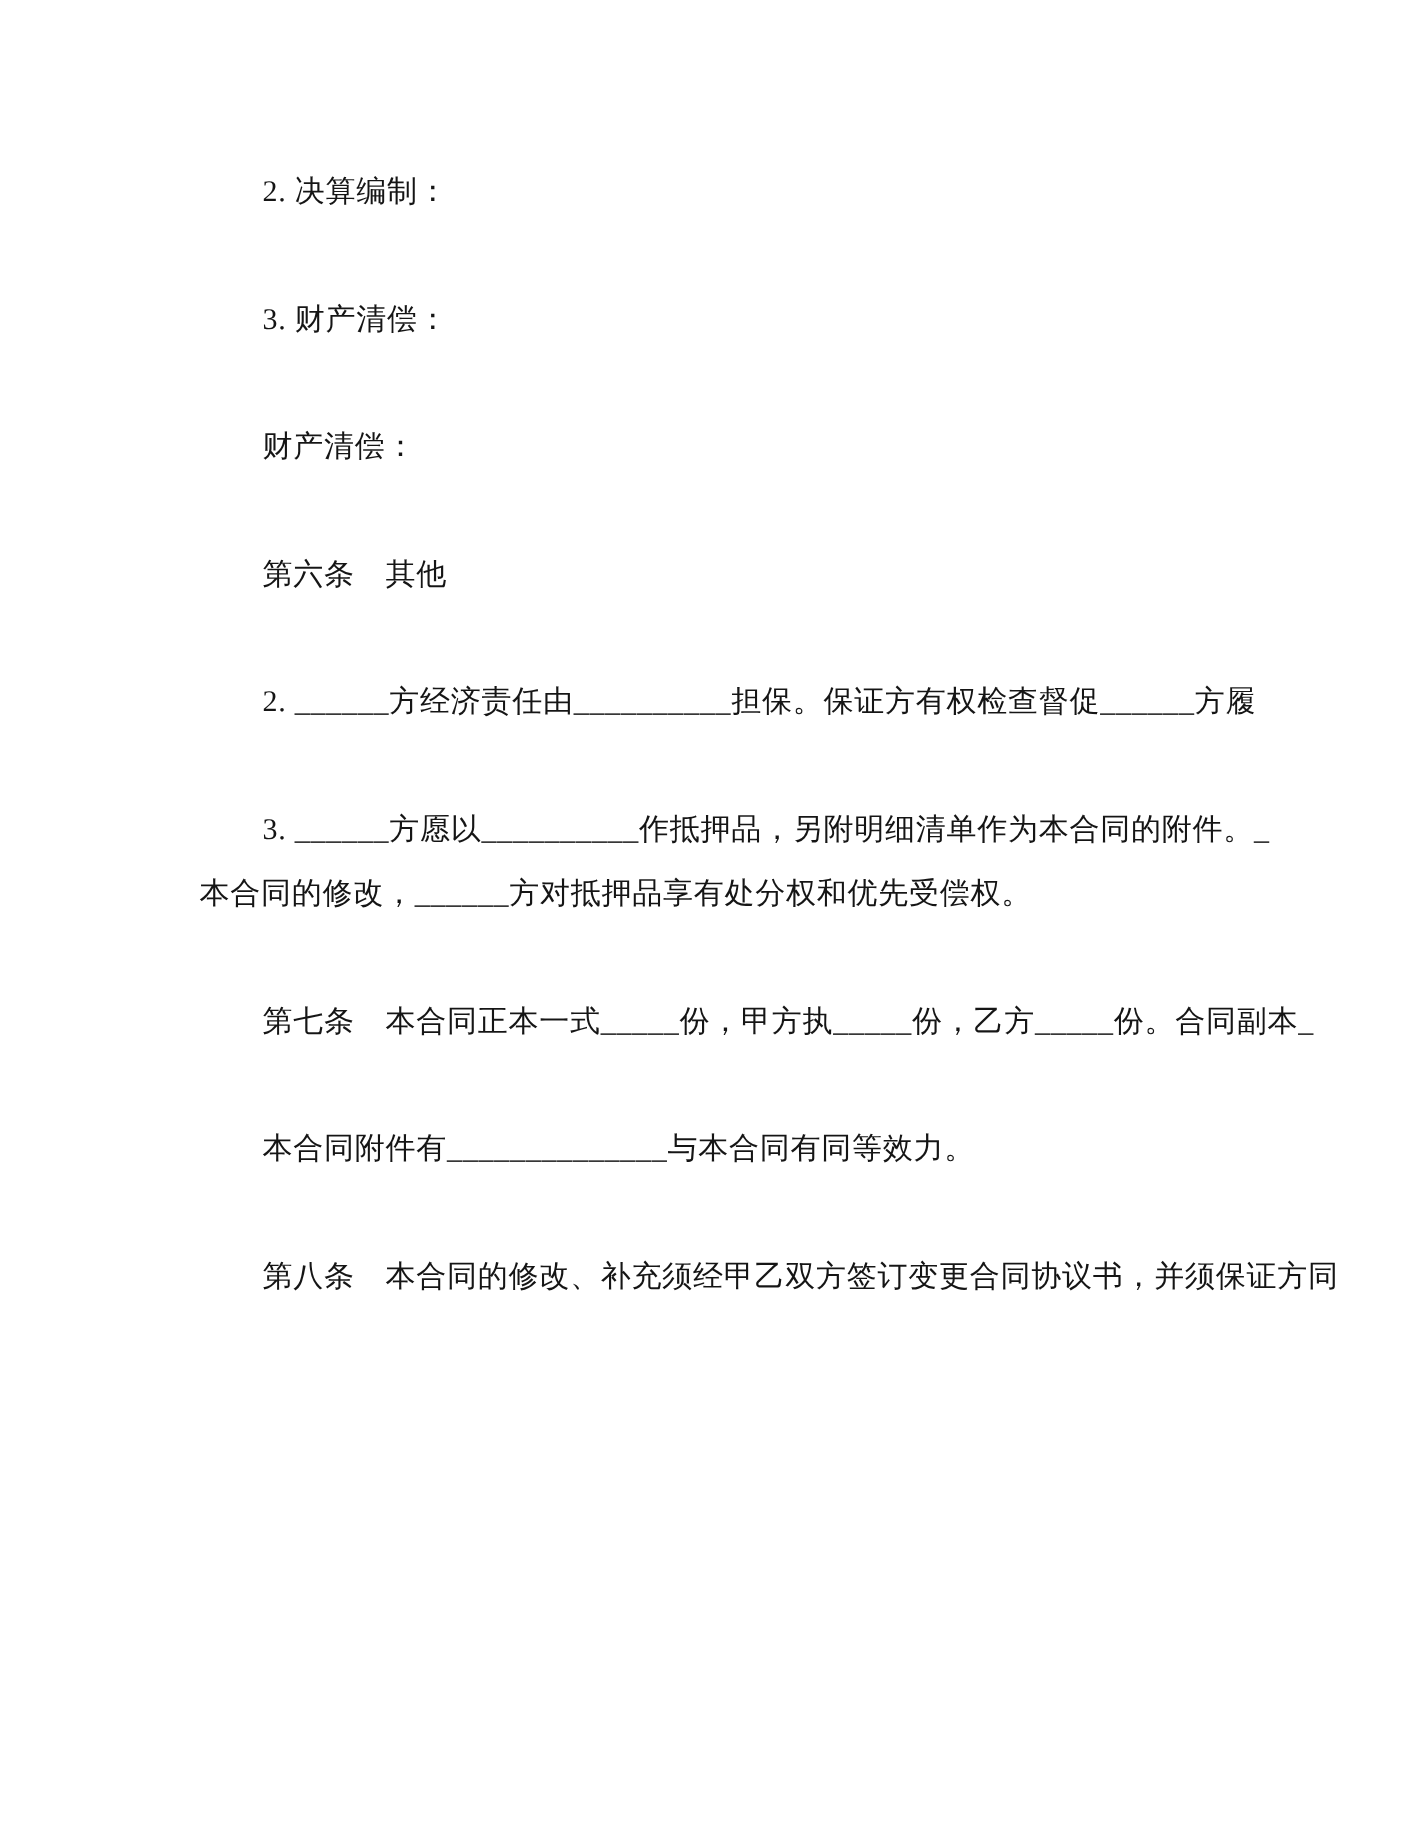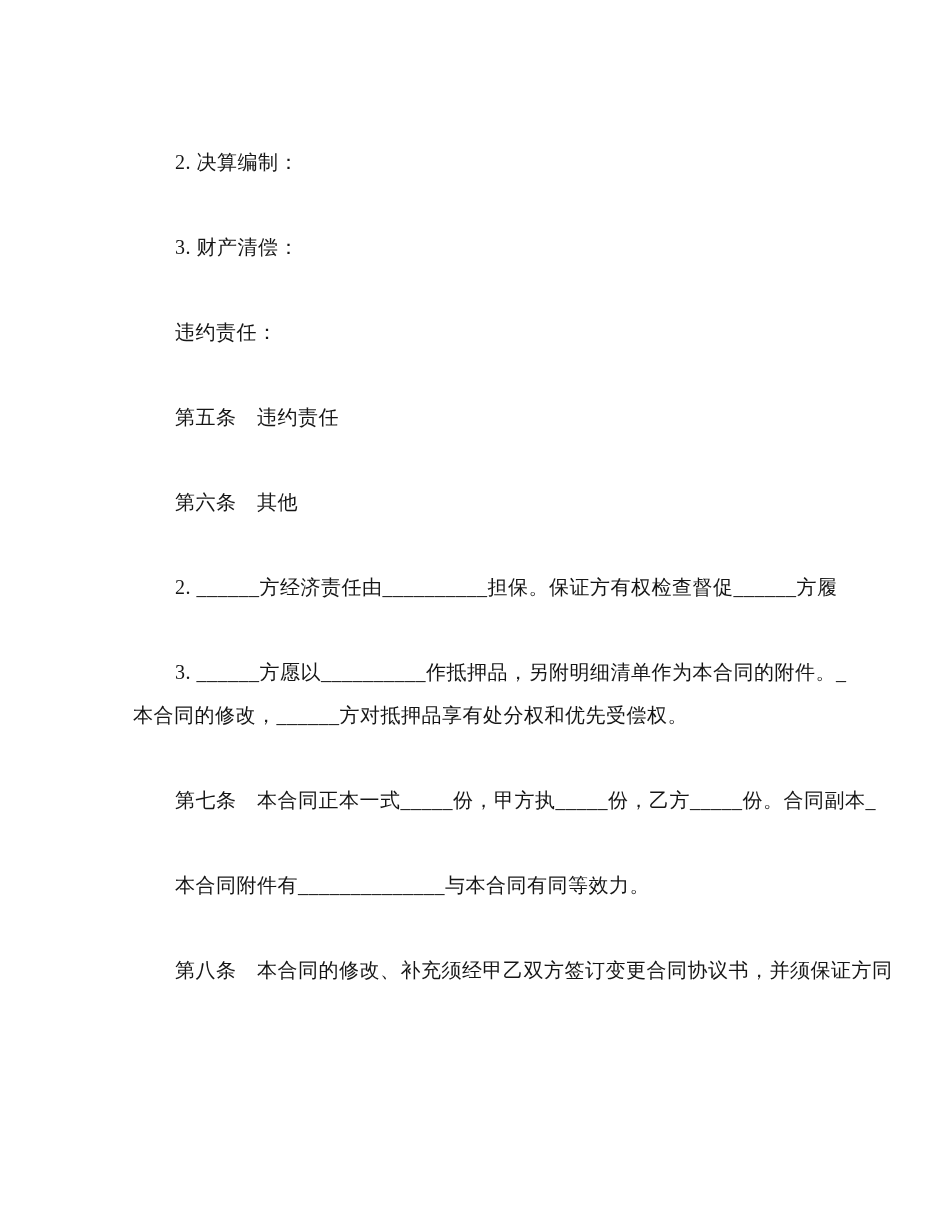--- a/index.html
+++ b/index.html
@@ -14,21 +14,20 @@
   }
   .document-page {
     box-sizing: border-box;
     width: 950px;
     height: 1038px;
     padding: 107px 110px 0 133px;
     background: #ffffff;
     font-family: "Liberation Serif", "DejaVu Serif", serif;
     font-size: 20px;
     color: #151515;
-    margin-top: 34px;
   }
   .paragraph {
     margin: 0 0 42.5px 0;
   }
   .text-line {
     line-height: 42.5px;
     white-space: pre;
     letter-spacing: 0.5px;
   }
   .text-line.first {
@@ -39,24 +38,21 @@
 <body>
 
 <div class="document-page">
     <div class="paragraph">
       <div class="text-line first">2. 决算编制：</div>
     </div>
     <div class="paragraph">
       <div class="text-line first">3. 财产清偿：</div>
     </div>
     <div class="paragraph">
-      <div class="text-line first">违约责任：</div>
-    </div>
-    <div class="paragraph">
-      <div class="text-line first">第五条　违约责任</div>
+      <div class="text-line first">财产清偿：</div>
     </div>
     <div class="paragraph">
       <div class="text-line first">第六条　其他</div>
     </div>
     <div class="paragraph">
       <div class="text-line first">2. ______方经济责任由__________担保。保证方有权检查督促______方履</div>
     </div>
     <div class="paragraph">
       <div class="text-line first">3. ______方愿以__________作抵押品，另附明细清单作为本合同的附件。_</div>
       <div class="text-line">本合同的修改，______方对抵押品享有处分权和优先受偿权。</div>

